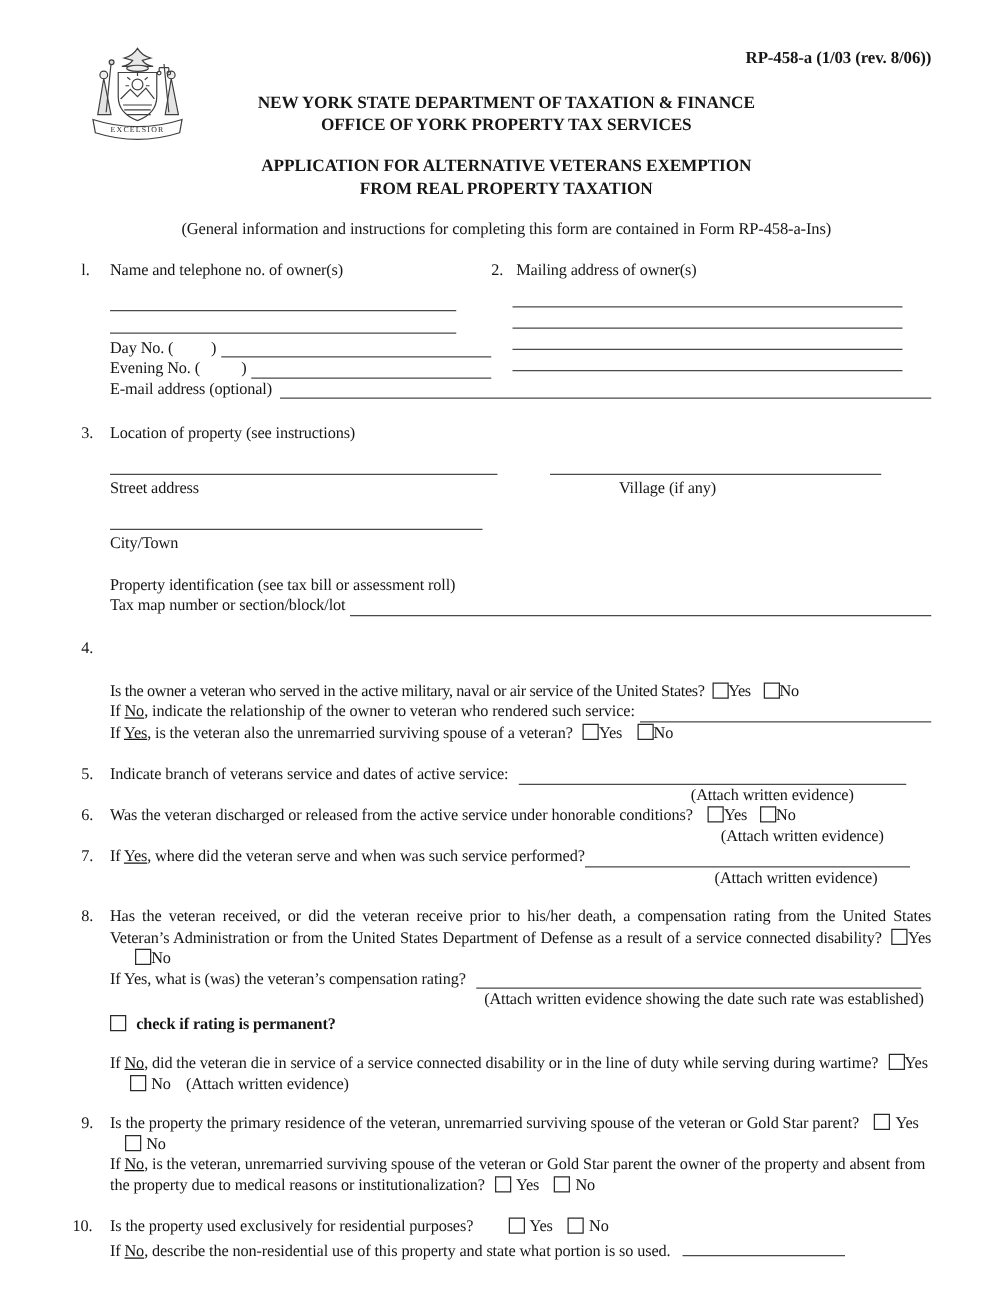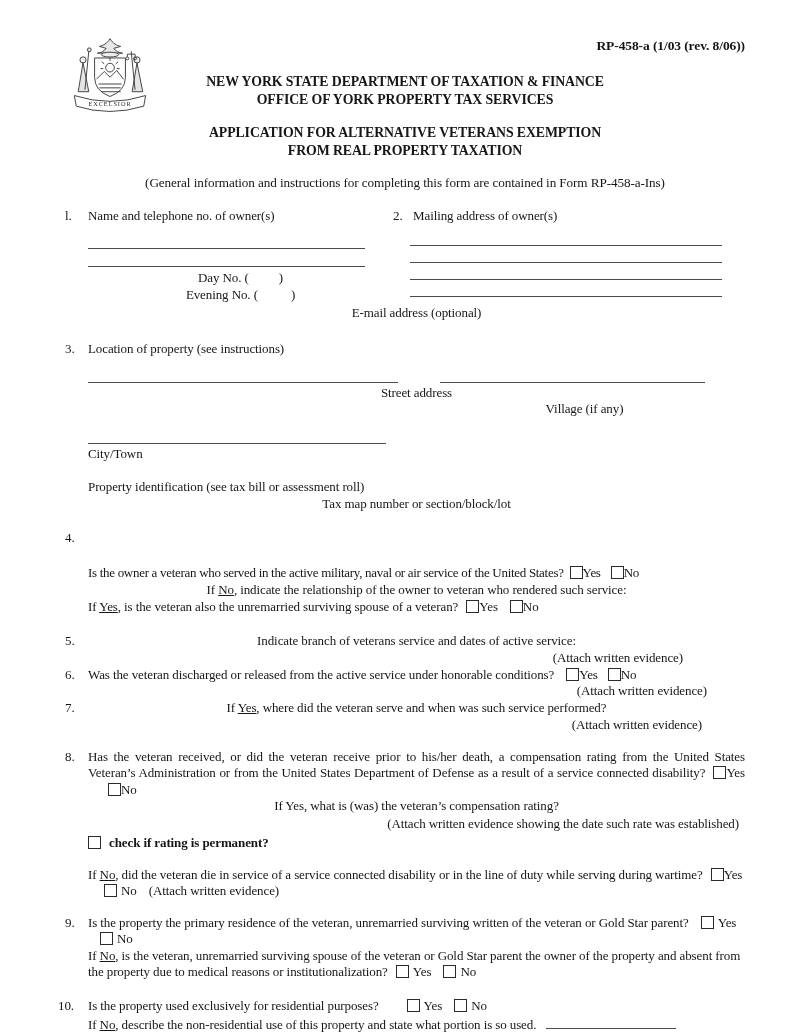--- a/index.html
+++ b/index.html
@@ -32,21 +32,21 @@
   .ibody { flex:1; min-width:0; }
 
   .cols { display:flex; }
   .col1 { width:305px; flex-shrink:0; }
   .col2 { flex:1; display:flex; }
   .col2 .num2 { width:20px; flex-shrink:0; }
   .col2 .c2body { flex:1; }
 
   
   .bl { display:inline-block; border-bottom:1.4px solid #4a4a4a; height:15px; vertical-align:baseline; }
-  .row { display:flex; align-items:center;flex-direction:column; }
+  .row { display:flex; align-items:flex-end; }
   .row .fill { flex:1; }
   .blrow { height:21px; position:relative; }
   .blrow .bl { position:absolute; bottom:2px; left:0; }
 
   
   .cb { display:inline-block; width:13px; height:13px; border:1.4px solid #2a2a2a; vertical-align:-2px; background:#fff; }
   .ml6 { margin-left:6px; } .ml8 { margin-left:8px;font-weight:bold; } .ml10 { margin-left:10px; }
   .ml12 { margin-left:12px; } .ml16 { margin-left:16px; } .ml20 { margin-left:20px; }
   .ml28 { margin-left:28px; }
   .sp4 { margin-left:4px; }
@@ -222,21 +222,21 @@
       </div>
       <div class="attach-r" style="padding-right:6px;">(Attach written evidence showing the date such rate was established)</div>
       <div style="margin-top:3px;"><span class="cb"></span><span class="ml8">check if rating is permanent?</span></div>
       <div style="margin-top:15px;"><span>If </span><span class="u">No</span><span>, did the veteran die in service of a service connected disability or in the line of duty while serving during wartime?</span><span class="cb ml8"></span><span>Yes</span><span class="cb ml16"></span><span class="sp4">No</span><span class="ml12">(Attach written evidence)</span></div>
     </div>
   </div>
 
   <div class="item" style="margin-top:15px;">
     <span class="num">9.</span>
     <div class="ibody">
-      <div><span>Is the property the primary residence of the veteran, unremarried surviving written of the veteran or Gold Star parent?</span><span class="cb ml12"></span><span class="sp4">Yes</span><span class="cb ml12"></span><span class="sp4">No</span></div>
+      <div><span>Is the property the primary residence of the veteran, unremarried surviving spouse of the veteran or Gold Star parent?</span><span class="cb ml12"></span><span class="sp4">Yes</span><span class="cb ml12"></span><span class="sp4">No</span></div>
       <div><span>If </span><span class="u">No</span><span>, is the veteran, unremarried surviving spouse of the veteran or Gold Star parent the owner of the property and absent from the property due to medical reasons or institutionalization?</span><span class="cb ml8"></span><span class="sp4">Yes</span><span class="cb ml12"></span><span class="sp4">No</span></div>
     </div>
   </div>
 
   <div class="item q10" style="margin-top:17px;">
     <span class="num">10.</span>
     <div class="ibody">
       <div><span>Is the property used exclusively for residential purposes?</span><span class="cb ml28"></span><span class="sp4">Yes</span><span class="cb ml12"></span><span class="sp4">No</span></div>
       <div><span>If </span><span class="u">No</span><span>, describe the non-residential use of this property and state what portion is so used.</span><span class="bl ml10" style="width:130px;"></span></div>
     </div>

